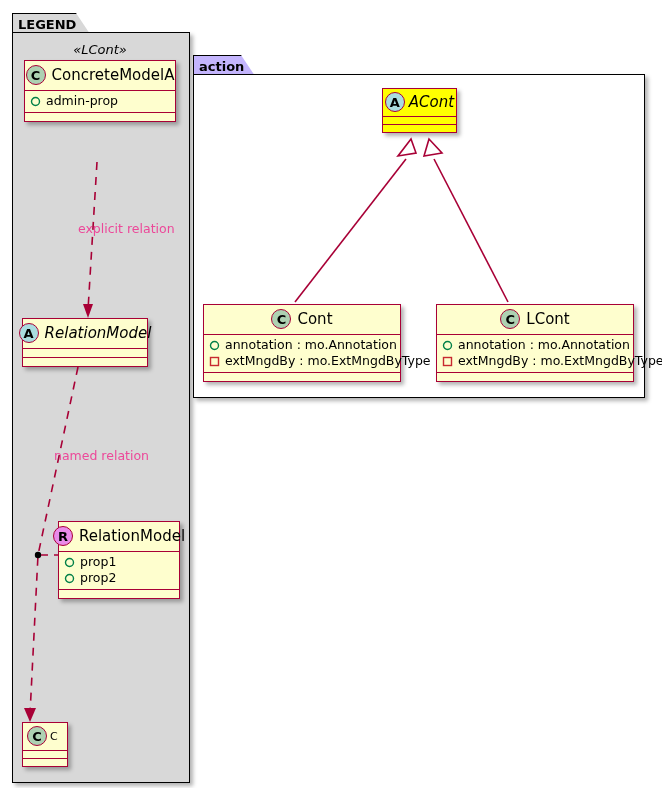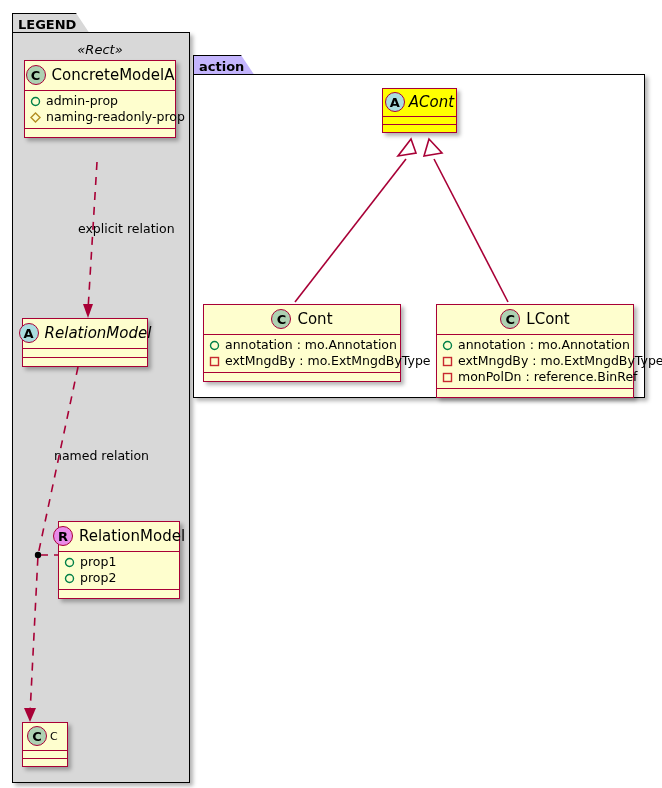--- a/index.html
+++ b/index.html
@@ -133,60 +133,54 @@
     font-style: italic;
     font-size: 13px;
     color: #000;
     text-align: center;
   }
 
   
   .edge-label {
     position: absolute;
     font-size: 12.5px;
-    color: #000000;
+    color: #ec4899;
     white-space: nowrap;
   }
 
   svg.overlay {
     position: absolute;
     left: 0; top: 0;
     width: 662px; height: 788px;
     pointer-events: none;
   }
 </style>
 </head>
 <body>
 
 <div id="canvas">
 
   <div class="pkg-tab" id="legend-tab">
     <span>LEGEND</span>
   </div>
   <div class="pkg" id="legend-pkg"></div>
 
-  <div class="stereo" style="left:24px; top:42px; width:152px;">«Rect»</div>
+  <div class="stereo" style="left:24px; top:42px; width:152px;">«LCont»</div>
 
   <div class="cls" style="left:24px; top:60px; width:152px;">
     <div class="cls-title">
       <span class="badge badge-C">C</span>
       <span class="cls-name">ConcreteModelA</span>
     </div>
     <div class="cls-body">
       <div class="member">
         <svg class="gl" viewBox="0 0 11 11">
             <circle cx="5.5" cy="5.5" r="4" fill="none" stroke="#038048" stroke-width="1.4"></circle>
           </svg>
         <span>admin-prop</span>
-      </div>
-      <div class="member">
-        <svg class="gl" viewBox="0 0 11 11">
-            <polygon points="5.5,1 10,5.5 5.5,10 1,5.5" fill="none" stroke="#B38D22" stroke-width="1.4"></polygon>
-          </svg>
-        <span>naming-readonly-prop</span>
       </div>
     </div>
     <div class="cls-foot"></div>
   </div>
 
   <div class="cls" style="left:22px; top:318px; width:126px;">
     <div class="cls-title">
       <span class="badge badge-A">A</span>
       <span class="cls-name italic">RelationModel</span>
     </div>
@@ -274,26 +268,20 @@
         <svg class="gl" viewBox="0 0 11 11">
             <circle cx="5.5" cy="5.5" r="4" fill="none" stroke="#038048" stroke-width="1.4"></circle>
           </svg>
         <span>annotation : mo.Annotation</span>
       </div>
       <div class="member">
         <svg class="gl" viewBox="0 0 11 11">
             <rect x="1.5" y="1.5" width="8" height="8" fill="none" stroke="#C82930" stroke-width="1.4"></rect>
           </svg>
         <span>extMngdBy : mo.ExtMngdByType</span>
-      </div>
-      <div class="member">
-        <svg class="gl" viewBox="0 0 11 11">
-            <rect x="1.5" y="1.5" width="8" height="8" fill="none" stroke="#C82930" stroke-width="1.4"></rect>
-          </svg>
-        <span>monPolDn : reference.BinRef</span>
       </div>
     </div>
     <div class="cls-foot"></div>
   </div>
 
   <svg class="overlay">
 
     <g>
       <path d="M 97 162 L 88 310" stroke="#A80036" stroke-width="1.6" fill="none" stroke-dasharray="8,7"></path>
       <polygon points="88,318 83,304 93,304" fill="#A80036"></polygon>

